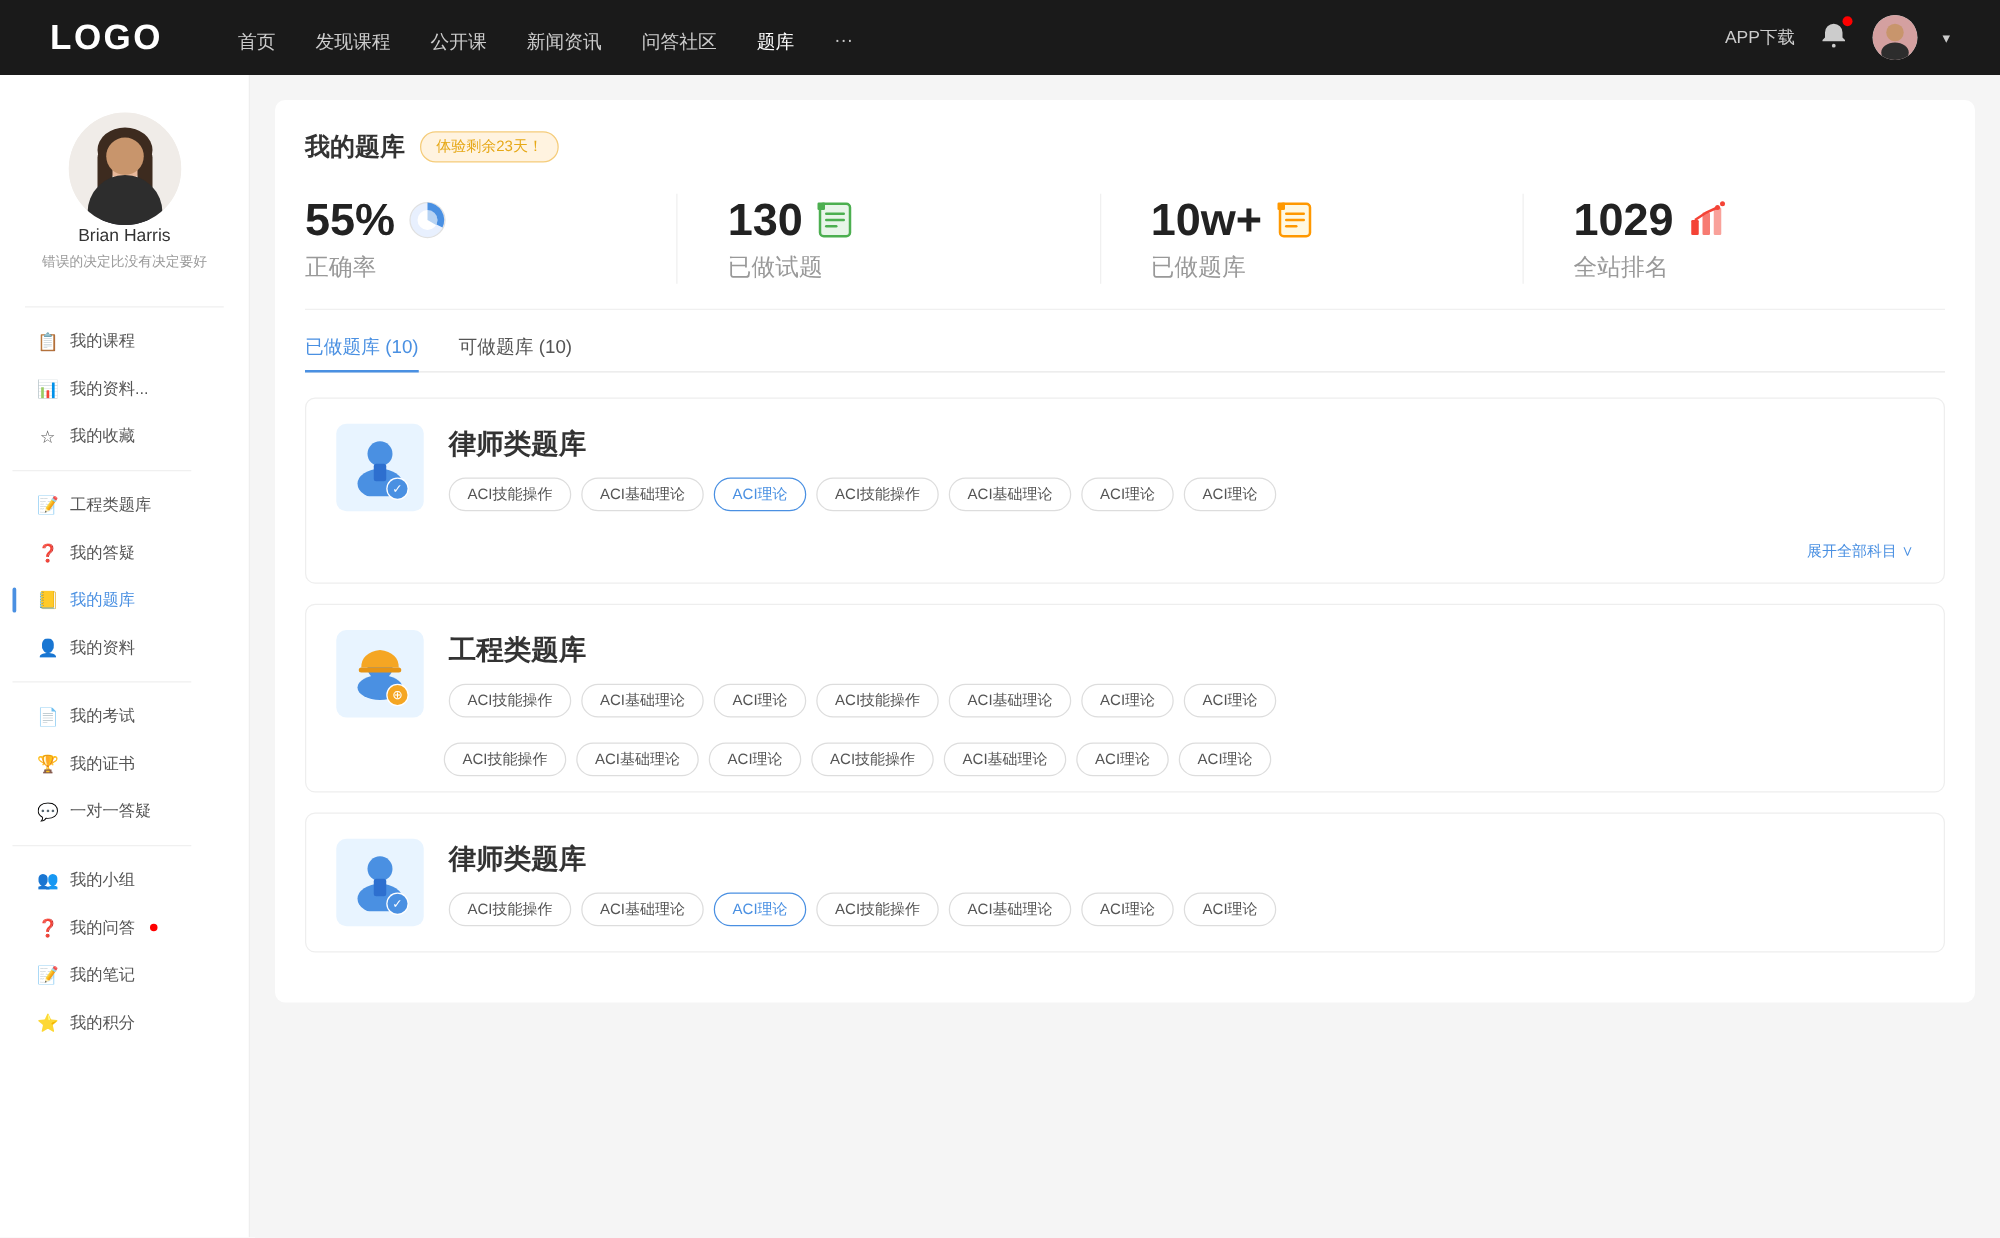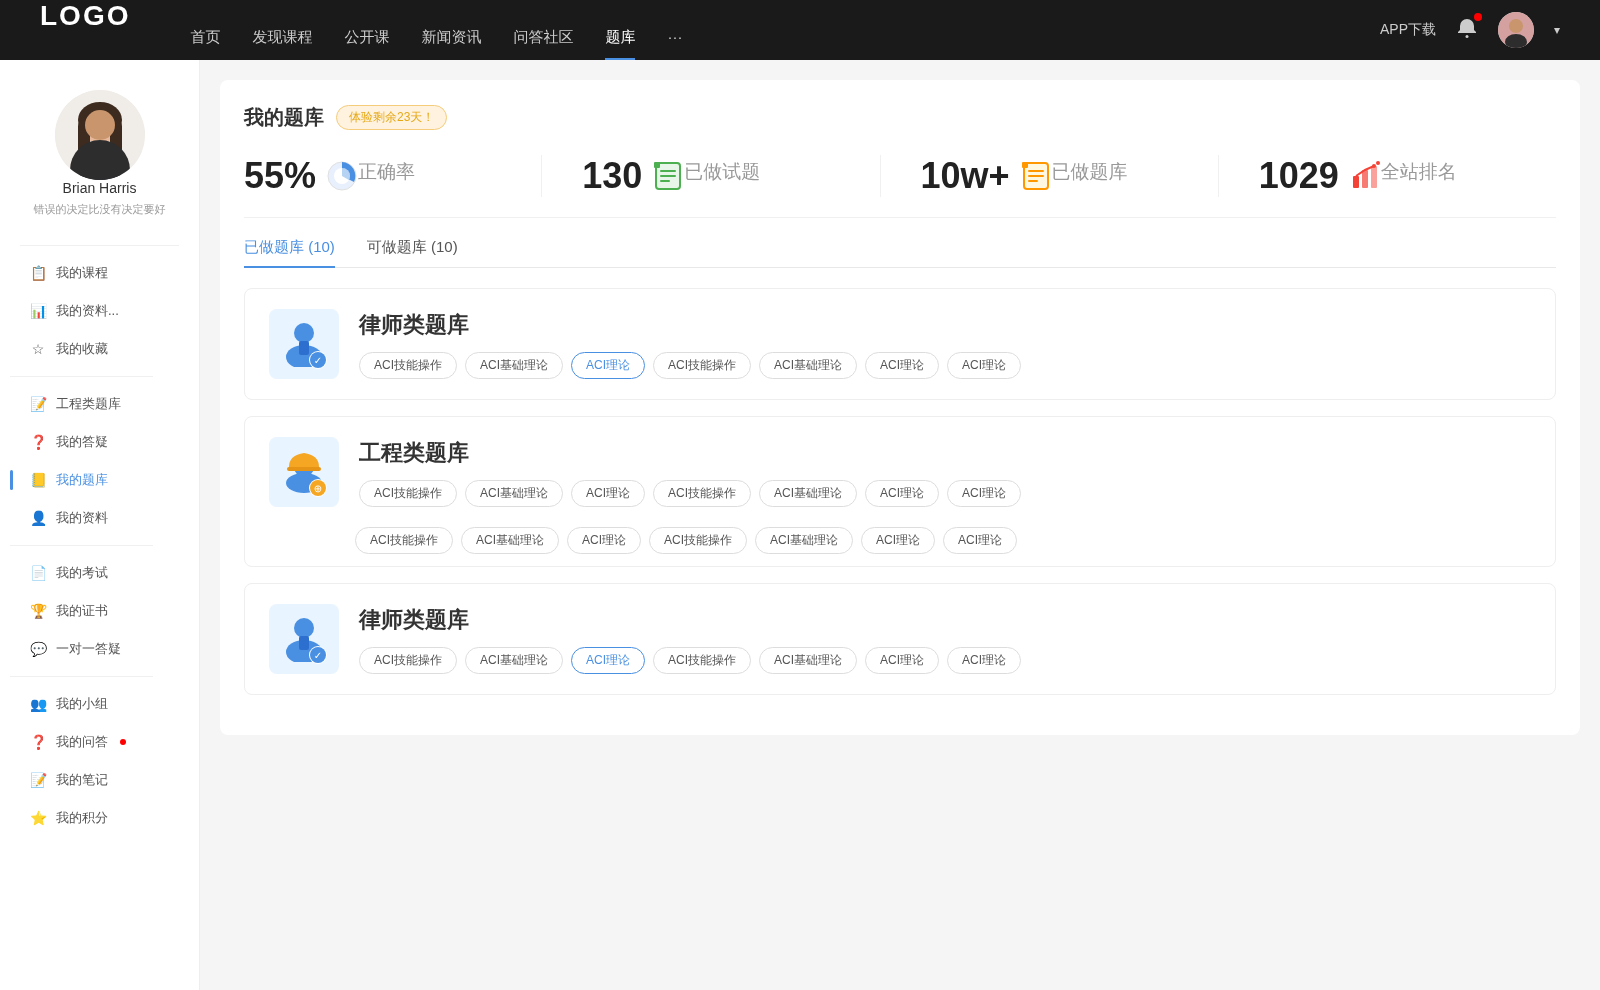--- a/index.html
+++ b/index.html
@@ -3,20 +3,21 @@
   <meta charset="utf-8">
   <style>
     * { box-sizing: border-box; margin: 0; padding: 0; }
     body { font-family: "PingFang SC", "Microsoft YaHei", sans-serif; background: #f5f5f5; color: #333; }
 
     
     .navbar {
       background: #1a1a1a;
       height: 60px;
       display: flex;
+      align-items: center;
       padding: 0 40px;
       color: #fff;
       gap: 40px;
     }
     .navbar-logo {
       font-size: 28px;
       font-weight: bold;
       color: #fff;
       letter-spacing: 2px;
       margin-right: 20px;
@@ -228,21 +229,21 @@
     .stats-row {
       display: flex;
       gap: 0;
       border-bottom: 1px solid #f0f0f0;
       margin-bottom: 20px;
       padding-bottom: 20px;
     }
     .stat-item {
       flex: 1;
       display: flex;
-      flex-direction: row;
+      flex-direction: column;
       align-items: flex-start;
       padding: 0 40px 0 0;
       border-right: 1px solid #f0f0f0;
       margin-right: 40px;
     }
     .stat-item:last-child { border-right: none; margin-right: 0; }
     .stat-value-row {
       display: flex;
       align-items: center;
       gap: 10px;
@@ -633,20 +634,23 @@
               <span class="bank-tag">ACI技能操作</span>
               <span class="bank-tag">ACI基础理论</span>
               <span class="bank-tag active">ACI理论</span>
               <span class="bank-tag">ACI技能操作</span>
               <span class="bank-tag">ACI基础理论</span>
               <span class="bank-tag">ACI理论</span>
               <span class="bank-tag">ACI理论</span>
             </div>
           </div>
         </div>
+        <div class="bank-card-footer">
+          <span class="expand-link">展开全部科目 ∨</span>
+        </div>
       </div>
 
       <div class="bank-card">
         <div class="bank-card-header">
           <div class="bank-icon">
             <div class="helmet-icon-wrap">
               <svg width="50" height="50" viewBox="0 0 50 50">
                 <circle cx="25" cy="22" r="10" fill="#4a90e2"></circle>
 
                 <path d="M10 22 Q10 10 25 8 Q40 10 40 22 Z" fill="#f5a623"></path>

